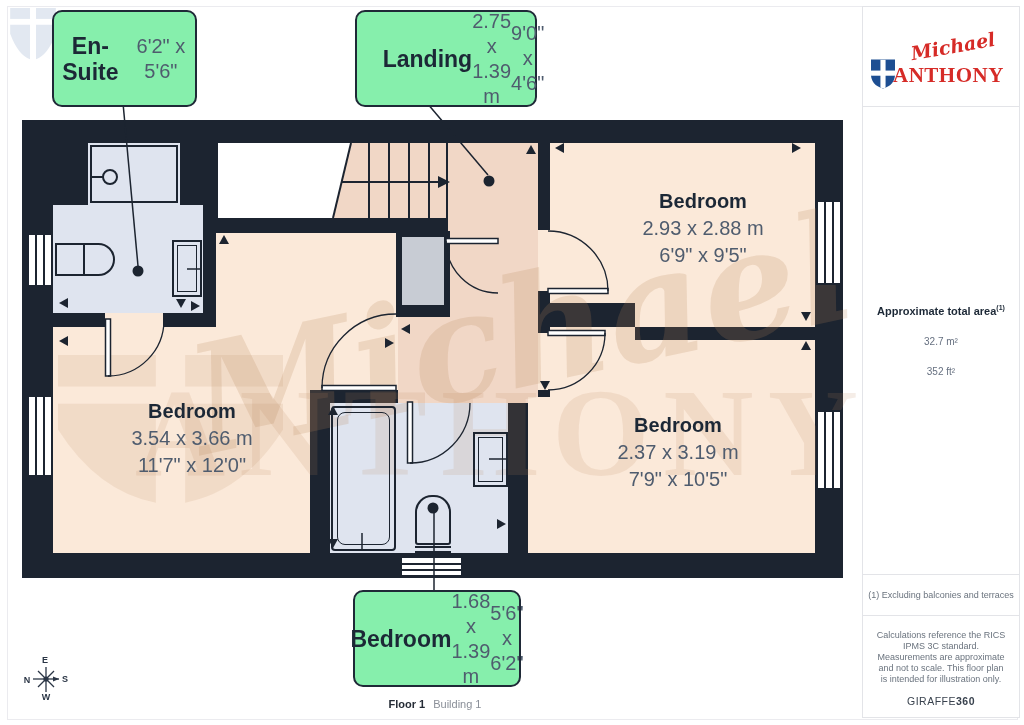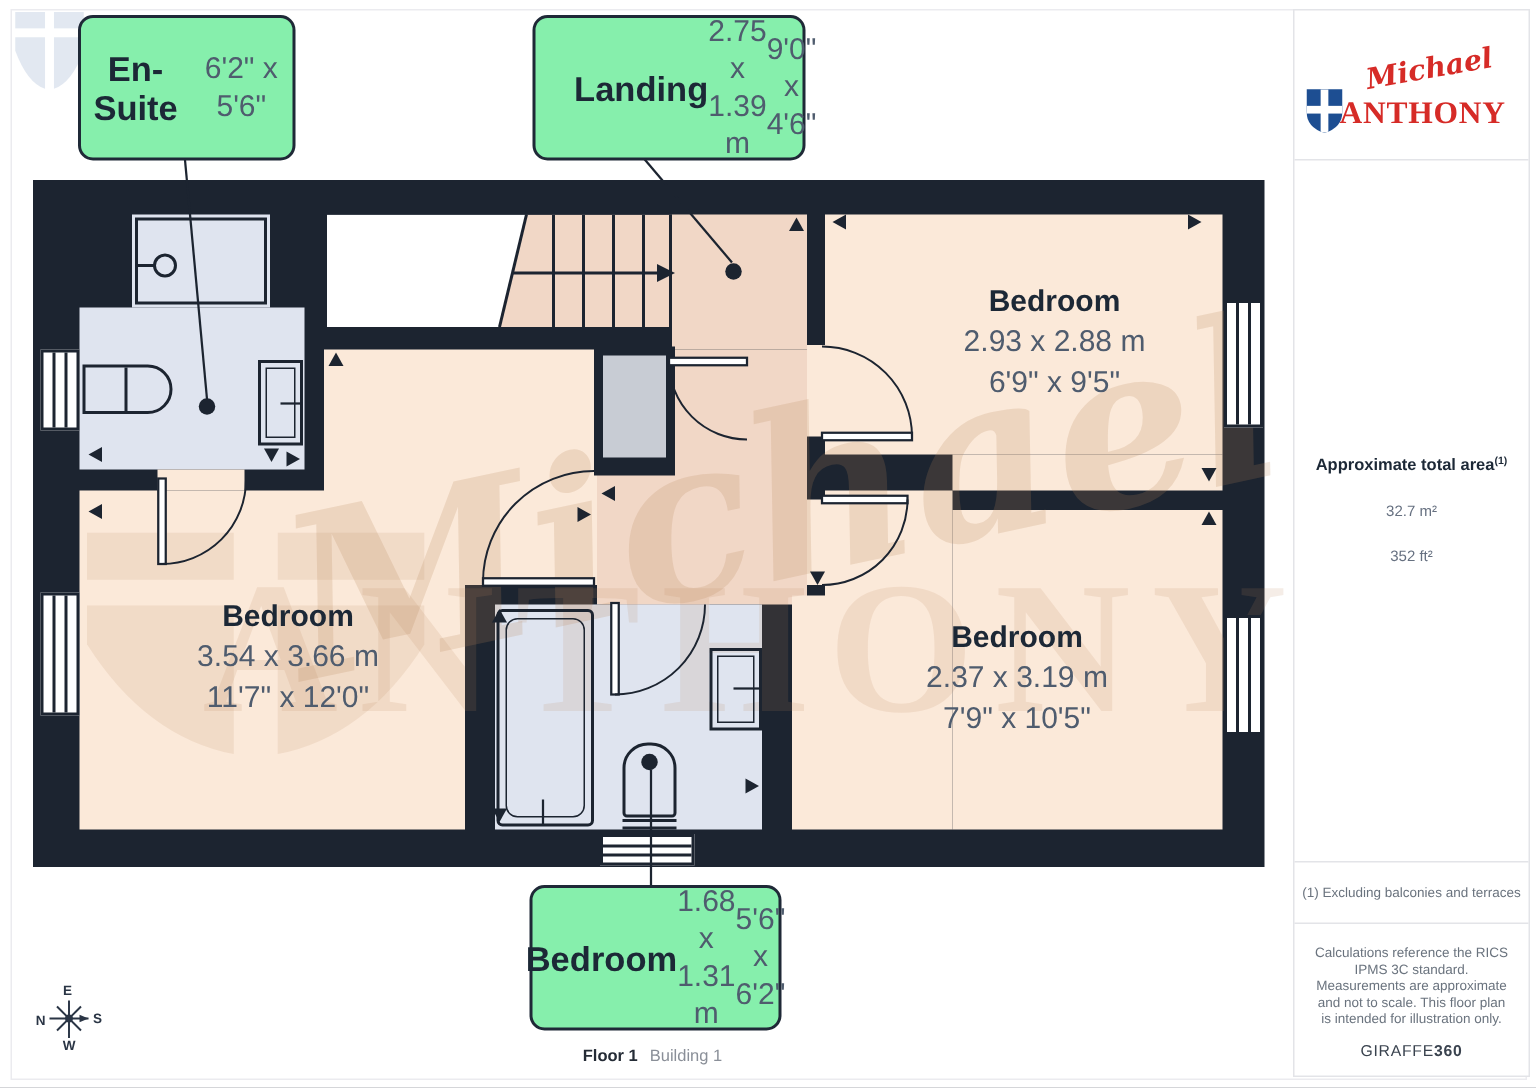--- a/index.html
+++ b/index.html
@@ -248,21 +248,21 @@
     <div class="t">En-Suite</div>
     <div class="d">6'2" x 5'6"</div>
   </div>
   <div class="callout" style="left:355px;top:10px;width:143px;height:93px;padding-left:35px;">
     <div class="t">Landing</div>
     <div class="d">2.75 x 1.39 m</div>
     <div class="d">9'0" x 4'6"</div>
   </div>
   <div class="callout" style="left:353px;top:590px;width:164px;height:93px;">
     <div class="t">Bedroom</div>
-    <div class="d">1.68 x 1.31 m</div>
+    <div class="d">1.68 x 1.39 m</div>
     <div class="d">5'6" x 6'2"</div>
   </div>
 
   <svg class="abs" style="left:18px;top:640px;z-index:25;" width="60" height="64" viewBox="0 0 60 64">
     <g stroke="#2a3545" stroke-width="1.3">
       <path d="M15 39 L41 39"></path>
         <path d="M28 27 L28 52"></path>
       <path d="M20 31 L36 47"></path>
         <path d="M20 47 L36 31"></path>
     </g>

